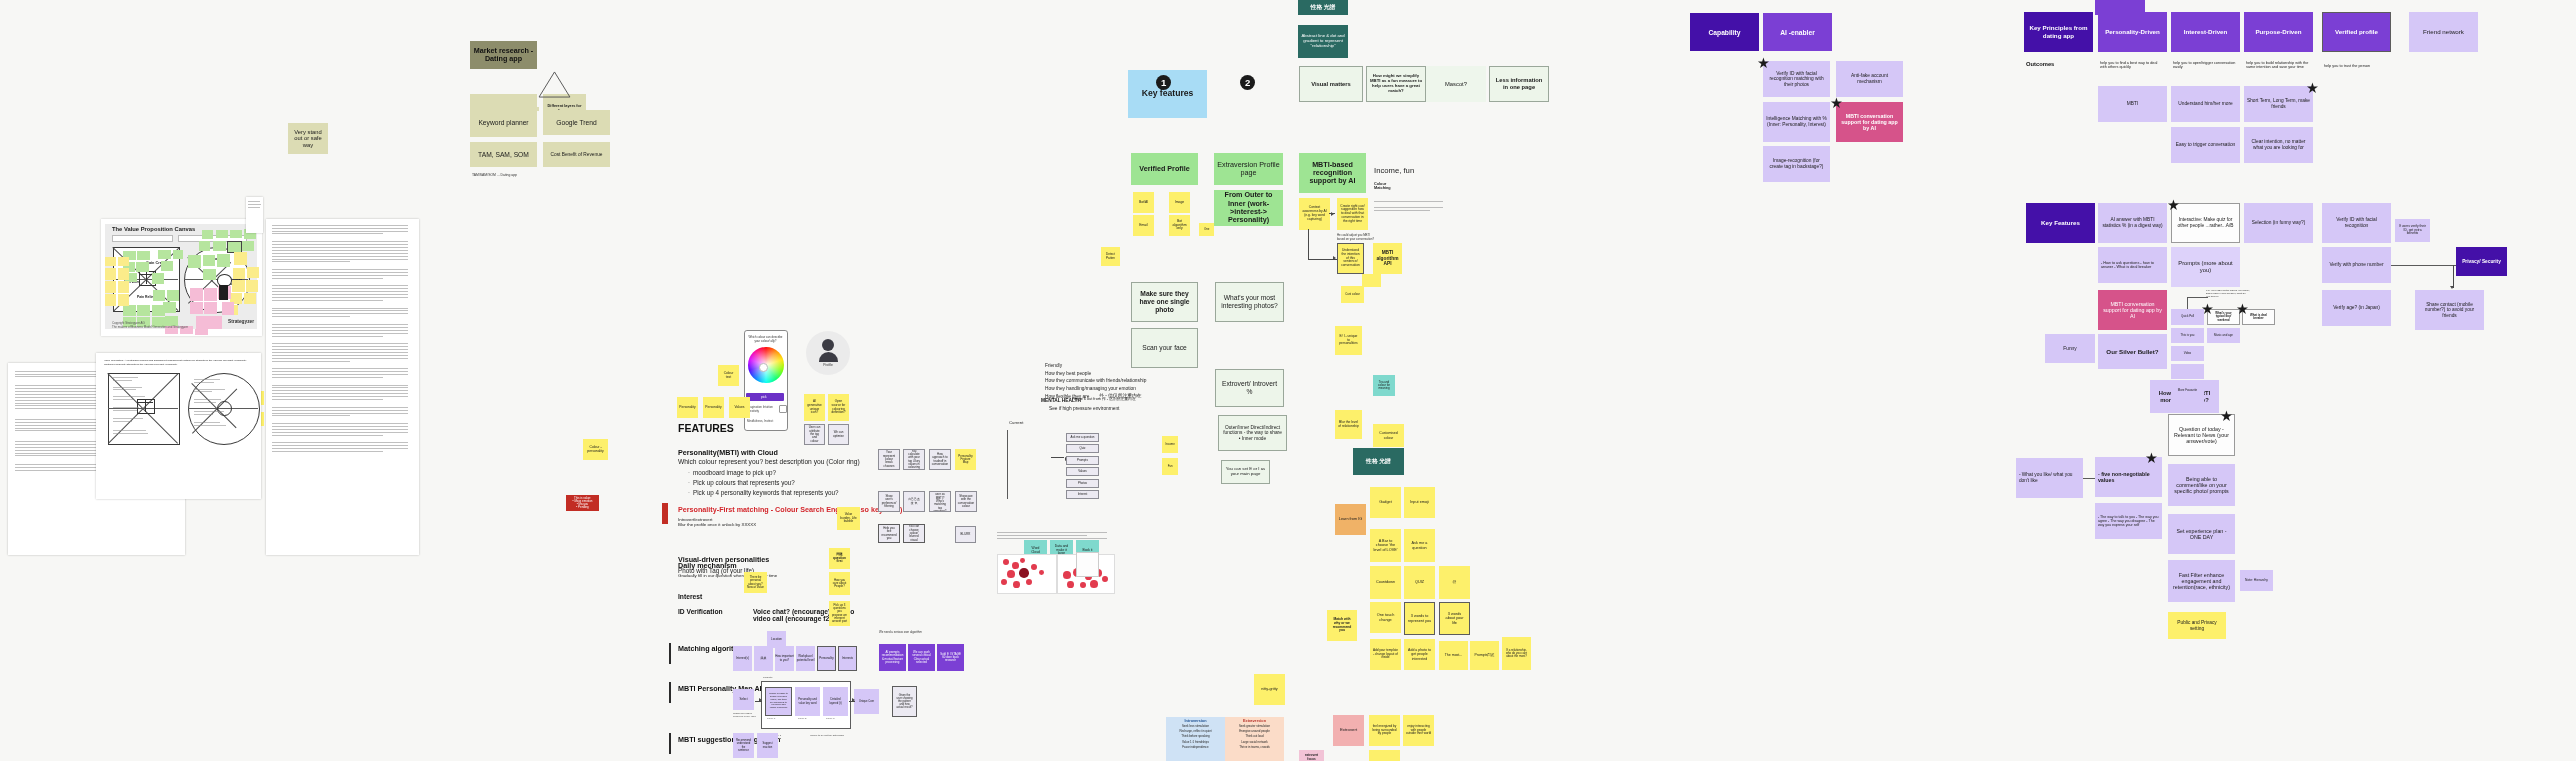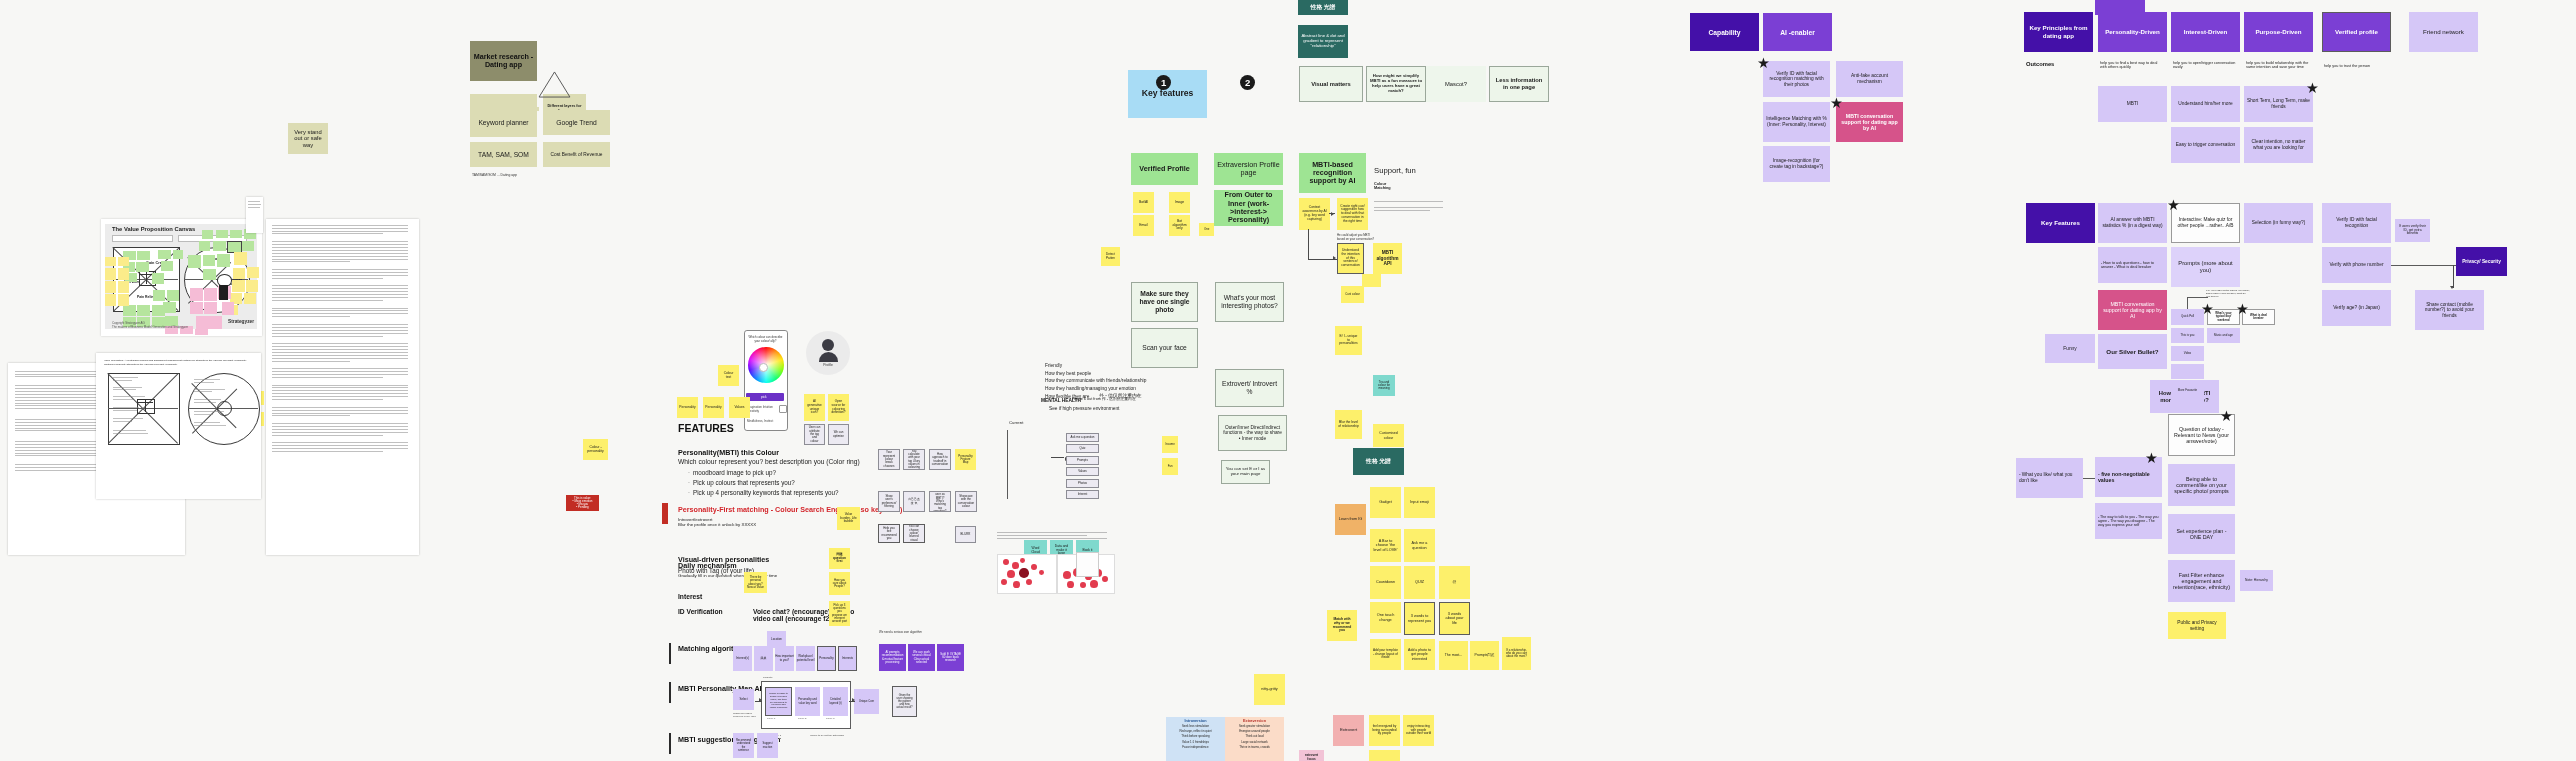--- a/index.html
+++ b/index.html
@@ -331,21 +331,21 @@
     <div class="mline l" style="width:46%"></div>
       <div class="mline m" style="width:38%"></div>
     <div style="height:5.8px"></div>
     <div class="mline l" style="width:50%"></div>
       <div class="mline m" style="width:32%"></div>
     <div style="height:5.8px"></div>
     <div class="mline l" style="width:44%"></div>
       <div class="mline s"></div>
   </div>
 
-  <div class="n olivedark pad b" style="left:470px;top:41px;width:67px;height:40px;font-size:7.2px;color:#111;">Market research  - Dating app</div>
+  <div class="n olivedark pad b" style="left:470px;top:41px;width:67px;height:28px;font-size:7.2px;color:#111;">Market research  - Dating app</div>
   <div class="n olive pad b" style="left:470px;top:94px;width:67px;height:43px;font-size:7.2px;">MBTI Licensing</div>
   <div class="n olive pad b" style="left:543px;top:94px;width:43px;height:29px;font-size:3.8px;">Different layers for license</div>
   <div class="n olive pad" style="left:470px;top:105px;width:0;height:0;"></div>
   <div class="n olive pad" style="left:470px;top:105px;width:0;height:0;"></div>
   <div class="n olive pad" style="left:470px;top:105px;width:0;height:0;"></div>
 
   <div class="n olive pad" style="left:470px;top:108px;width:0;height:0;"></div>
 
   <div class="n olive pad" style="left:470px;top:107px;width:69px;height:0px;"></div>
 
@@ -392,21 +392,21 @@
   <div class="n greenpale pad" style="left:1131px;top:328px;width:67px;height:40px;font-size:6.7px;">Scan your face</div>
 
   <div class="n greenpale pad" style="left:1215px;top:282px;width:69px;height:40px;font-size:6.7px;">What's your most interesting photos?</div>
   <div class="n greenpale pad" style="left:1215px;top:369px;width:69px;height:38px;font-size:6.7px;">Extrovert/ Introvert %</div>
   <div class="n greenpale pad" style="left:1218px;top:415px;width:69px;height:36px;font-size:4.8px;">Outer/Inner Direct/Indirect functions - the way to share • Inner mode</div>
   <div class="n greenpale pad" style="left:1221px;top:460px;width:49px;height:24px;font-size:4.3px;">You can set E or I as your main page</div>
   <div class="txt" style="left:1099px;top:392px;font-size:4.8px;color:#222;">外 - 信仅然注重内在</div>
   <div class="n yellow pad" style="left:1162px;top:436px;width:16.3px;height:17.3px;font-size:2.9px;">Income</div>
   <div class="n yellow pad" style="left:1162px;top:458px;width:16.3px;height:17.3px;font-size:2.9px;">Fun</div>
 
-  <div class="txt" style="left:1374px;top:166px;font-size:7.7px;color:#222;">Support, fun</div>
+  <div class="txt" style="left:1374px;top:166px;font-size:7.7px;color:#222;">Income, fun</div>
   <div class="txt b" style="left:1374px;top:182px;font-size:3.8px;color:#222;">Colour<br>Matching</div>
   <div class="micro" style="left:1374px;top:201px;width:72px;height:19px;">
     <div class="mline l"></div>
       <div style="height:2.9px"></div>
     <div class="mline l"></div>
       <div class="mline m"></div>
   </div>
   <div class="n yellow pad" style="left:1299px;top:198px;width:31px;height:32px;font-size:3.3px;">Context awareness by AI (e.g. key word capturing)</div>
   <div class="n yellow pad" style="left:1337px;top:198px;width:31px;height:32px;font-size:3.3px;">Create right cue/ suggestion how to deal with that conversation in the right time</div>
   <div class="ahead" style="left:1331px;top:212px;"></div>
@@ -425,21 +425,21 @@
   <div class="n greenpale2 pad" style="left:1426px;top:66px;width:60px;height:36px;font-size:5.8px;">Mascot?</div>
   <div class="n greenpale pad b" style="left:1489px;top:66px;width:60px;height:36px;font-size:5.8px;">Less information in one page</div>
 
   <div class="n teal b" style="left:1353px;top:448px;width:51px;height:27px;font-size:5.8px;">性格 光譜</div>
   <div class="n tealpale pad" style="left:1373px;top:375px;width:22px;height:21px;font-size:2.9px;">Tea and colour for meaning</div>
   <div class="n tealpale pad" style="left:1024px;top:540px;width:23px;height:21px;font-size:3.3px;">Word Cloud</div>
   <div class="n tealpale pad" style="left:1050px;top:540px;width:23px;height:21px;font-size:3.3px;">Data and make it large</div>
   <div class="n tealpale pad" style="left:1076px;top:540px;width:23px;height:21px;font-size:3.3px;">Book it</div>
 
   <div class="hdr" style="left:678px;top:422px;font-size:10.5px;color:#111;">FEATURES</div>
-  <div class="hdr" style="left:678px;top:448px;font-size:7.2px;color:#111;">Personality(MBTI) this Colour</div>
+  <div class="hdr" style="left:678px;top:448px;font-size:7.2px;color:#111;">Personality(MBTI) with Cloud</div>
   <div class="txt" style="left:678px;top:458px;font-size:6.7px;color:#1b1b1b;">Which colour represent you? best description you (Color ring)</div>
   <div class="txt" style="left:693px;top:469px;font-size:6.3px;">moodboard image to pick up?</div>
   <div class="txt" style="left:693px;top:479px;font-size:6.3px;">Pick up colours that represents you?</div>
   <div class="txt" style="left:693px;top:489px;font-size:6.3px;">Pick up 4 personality keywords that represents you?</div>
   <div class="txt" style="left:688px;top:469px;font-size:5.8px;">·</div>
   <div class="txt" style="left:688px;top:479px;font-size:5.8px;">·</div>
   <div class="txt" style="left:688px;top:489px;font-size:5.8px;">·</div>
 
   <div class="hdr" style="left:678px;top:505px;font-size:7.2px;color:#d3262b;">Personality-First matching - Colour Search Engine (also keyword)</div>
   <div class="txt" style="left:678px;top:517px;font-size:4.4px;color:#222;white-space:pre-line;">Introvert/extrovert

